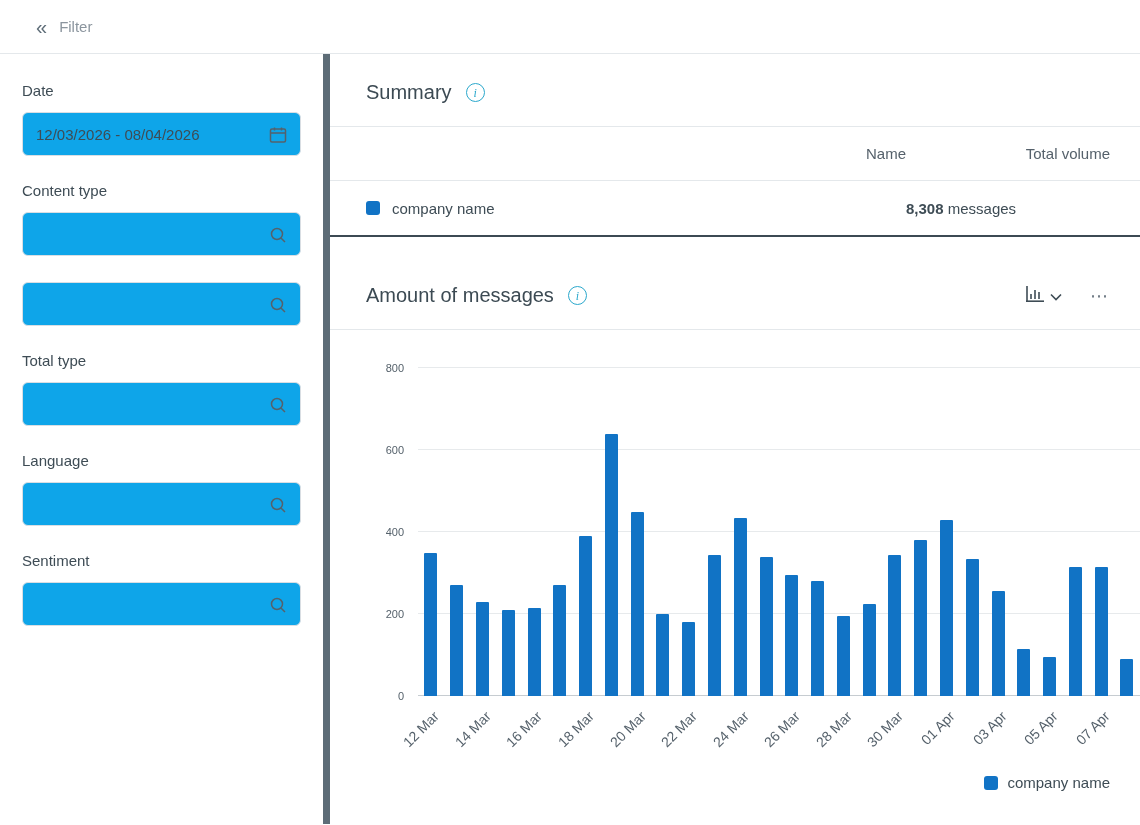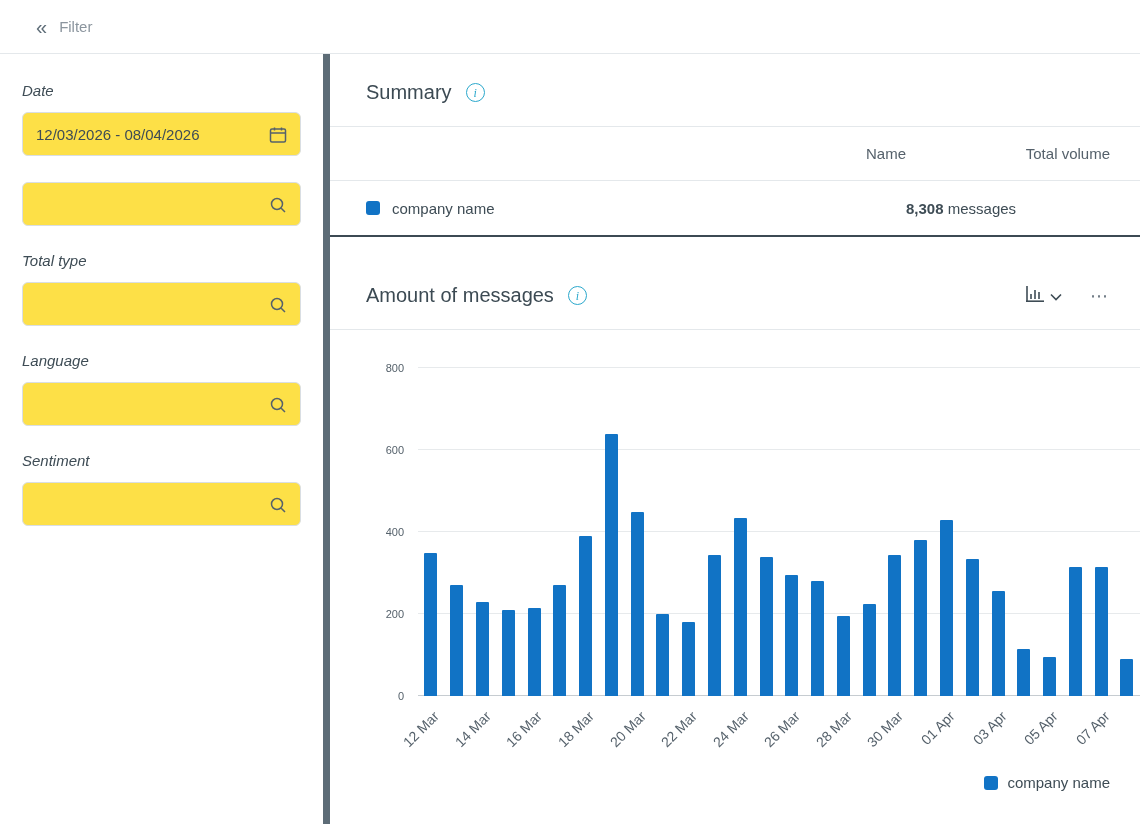--- a/index.html
+++ b/index.html
@@ -17,24 +17,24 @@
   }
   .collapse-glyph { font-size:20px; color:#5d6c77; cursor:pointer; line-height:1; }
   .topbar-label { font-size:15px; color:#8b959e; }
 
   
   .layout { display:flex; height:770px; }
 
   
   .sidebar { width:323px; padding:28px 22px 0 22px; overflow:hidden; background:#fff; }
   .filter-group { margin-bottom:26px; }
-  .filter-label { display:block; font-size:15px; color:#3e4c55; margin-bottom:13px;font-style:italic; }
+  .filter-label { display:block; font-size:15px; color:#3e4c55; margin-bottom:13px; }
   .input-wrap {
     position:relative; height:44px; border:1px solid #d9dee3; border-radius:6px;
-    display:flex; align-items:center; background:#fde047;
+    display:flex; align-items:center; background:#0ea5e9;
   }
   .input-wrap input {
     border:none; outline:none; background:transparent; width:100%;
     font-family:"Liberation Sans", sans-serif; font-size:15px; color:#3e4c55;
     padding:0 40px 0 13px;
   }
   .input-icon { position:absolute; right:12px; top:12px; width:20px; height:20px; color:#55616b; }
   .input-icon svg { display:block; }
 
   .divider { width:7px; background:#5d6c77; }
@@ -115,20 +115,32 @@
           <svg width="20" height="20" viewBox="0 0 20 20" fill="none" stroke="#55616b" stroke-width="1.5">
             <rect x="2.5" y="4" width="15" height="13" rx="1.5"></rect>
             <line x1="2.5" y1="8" x2="17.5" y2="8"></line>
             <line x1="6.5" y1="2.5" x2="6.5" y2="5.5"></line>
             <line x1="13.5" y1="2.5" x2="13.5" y2="5.5"></line>
           </svg>
         </span>
       </div>
     </div>
 
+    <div class="filter-group">
+      <span class="filter-label">Content type</span>
+      <div class="input-wrap">
+        <input type="text" value="" style="">
+        <span class="input-icon">
+          <svg width="20" height="20" viewBox="0 0 20 20" fill="none" stroke="#55616b" stroke-width="1.5">
+            <circle cx="9" cy="9" r="5.5"></circle>
+              <line x1="13.2" y1="13.2" x2="17" y2="17"></line>
+          </svg>
+        </span>
+      </div>
+    </div>
 
     <div class="filter-group">
       <div class="input-wrap">
         <input type="text" value="" style="">
         <span class="input-icon">
           <svg width="20" height="20" viewBox="0 0 20 20" fill="none" stroke="#55616b" stroke-width="1.5">
             <circle cx="9" cy="9" r="5.5"></circle>
               <line x1="13.2" y1="13.2" x2="17" y2="17"></line>
           </svg>
         </span>

